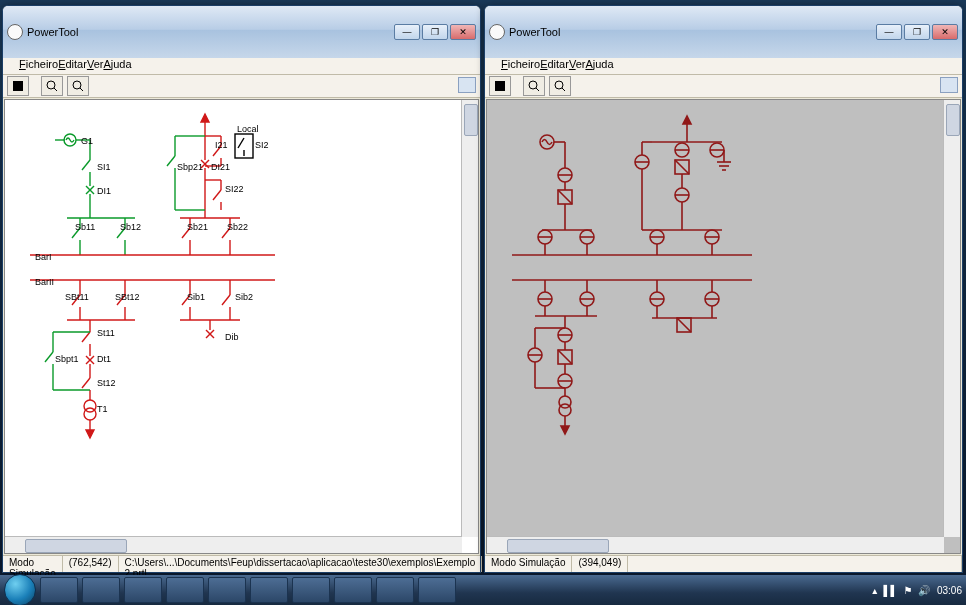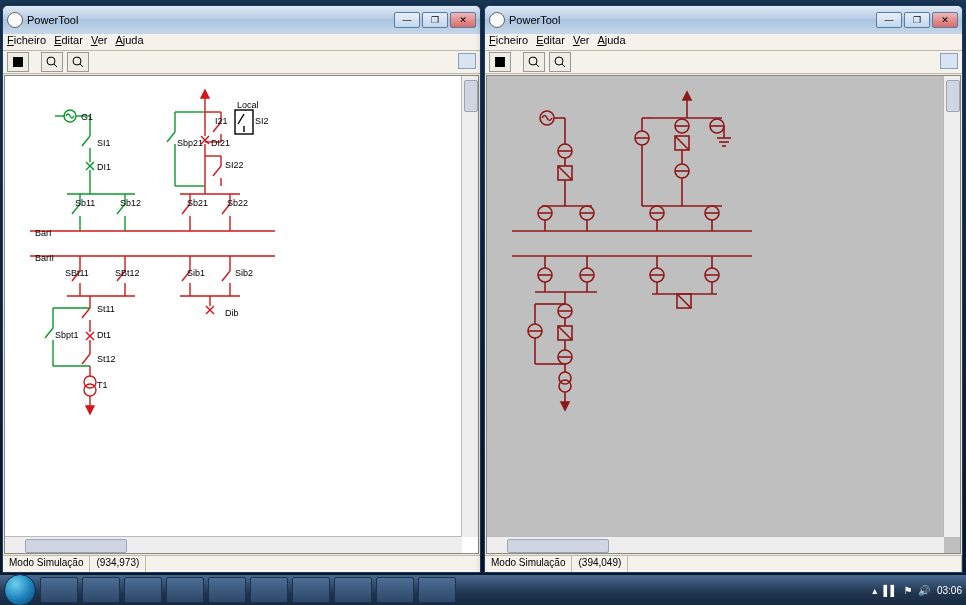--- a/index.html
+++ b/index.html
@@ -1,25 +1,25 @@
 <!DOCTYPE html>
 <html><head>
 <meta charset="utf-8">
 <style>
   html,body{margin:0;padding:0;height:100%;font-family:"Segoe UI",Tahoma,sans-serif;font-size:11px;background:#0a1a30;overflow:hidden;}
   .desktop{width:966px;height:605px;position:relative;background:linear-gradient(#1a3a5a,#0a1a30);}
   .window{position:absolute;top:5px;background:#ece9d8;border:1px solid #1b3e66;border-radius:6px 6px 0 0;box-shadow:0 0 8px rgba(0,0,0,.4);display:flex;flex-direction:column;}
   .win-left{left:2px;width:477px;height:566px;}
   .win-right{left:484px;width:477px;height:566px;}
-  .titlebar{height:20px;background:linear-gradient(#dfe9f5,#b8cde6 45%,#a8c2df 46%,#c6d7ea);border-radius:5px 5px 0 0;display:flex;align-items:center;padding:4px 4px;color:#000;}
+  .titlebar{height:20px;background:linear-gradient(#dfe9f5,#b8cde6 45%,#a8c2df 46%,#c6d7ea);border-radius:5px 5px 0 0;display:flex;align-items:center;padding:16px 4px;color:#000;}
   .titlebar .icon{width:14px;height:14px;border:1px solid #666;border-radius:50%;margin-right:4px;background:#fafafa;}
   .titlebar .spacer{flex:1;}
   .win-btn{width:24px;height:14px;margin-left:2px;border:1px solid #5a7ca3;border-radius:2px;background:linear-gradient(#e8f0fa,#c2d6ec);display:flex;align-items:center;justify-content:center;font-size:9px;cursor:pointer;}
   .win-btn.close{background:linear-gradient(#f0b6b6,#d86b6b);}
-  .menubar{height:16px;background:#f5f2eb;padding:0 4px;display:flex;gap:8px;border-bottom:1px solid #c0bba8;}
+  .menubar{height:16px;background:#f5f2eb;padding:0 16px;display:flex;border-bottom:1px solid #c0bba8;}
   .menubar span{cursor:pointer;}
   .menubar u{text-decoration:underline;}
   .toolbar{height:22px;background:#f5f2eb;border-bottom:1px solid #c0bba8;display:flex;align-items:center;padding:0 4px;gap:4px;position:relative;}
   .tool-btn{width:20px;height:18px;border:1px solid #999;background:#f0ede4;display:flex;align-items:center;justify-content:center;cursor:pointer;}
   .corner-btn{position:absolute;right:4px;top:2px;width:16px;height:14px;border:1px solid #8aa0c0;background:#d8e4f2;cursor:pointer;}
   .canvas-wrap{flex:1;position:relative;background:#fff;border:1px solid #888;margin:1px;overflow:hidden;}
   .canvas-wrap.grey{background:#bfbfbf;}
   .vscroll{position:absolute;right:0;top:0;width:16px;height:calc(100% - 16px);background:#eee;border-left:1px solid #bbb;}
   .vscroll .thumb{position:absolute;left:2px;width:12px;top:4px;height:30px;background:#cfd6e2;border:1px solid #9aa6b8;border-radius:2px;}
   .hscroll{position:absolute;left:0;bottom:0;height:16px;width:calc(100% - 16px);background:#eee;border-top:1px solid #bbb;}
@@ -225,21 +225,22 @@
       </svg>
       <div class="vscroll">
           <div class="thumb"></div>
         </div>
       <div class="hscroll">
           <div class="thumb"></div>
         </div>
     </div>
     <div class="statusbar">
       <div>Modo Simulação</div>
-      <div>(934,973)</div>
+      <div>(762,542)</div>
+      <div style="flex:1">C:\Users\...\Documents\Feup\dissertacao\aplicacao\teste30\exemplos\Exemplo 2.prtl</div>
     </div>
   </div>
 
   <div class="window win-right">
     <div class="titlebar">
       <span class="icon"></span>
       <span>PowerTool</span>
       <span class="spacer"></span>
       <span class="win-btn">—</span>
       <span class="win-btn">❐</span>

